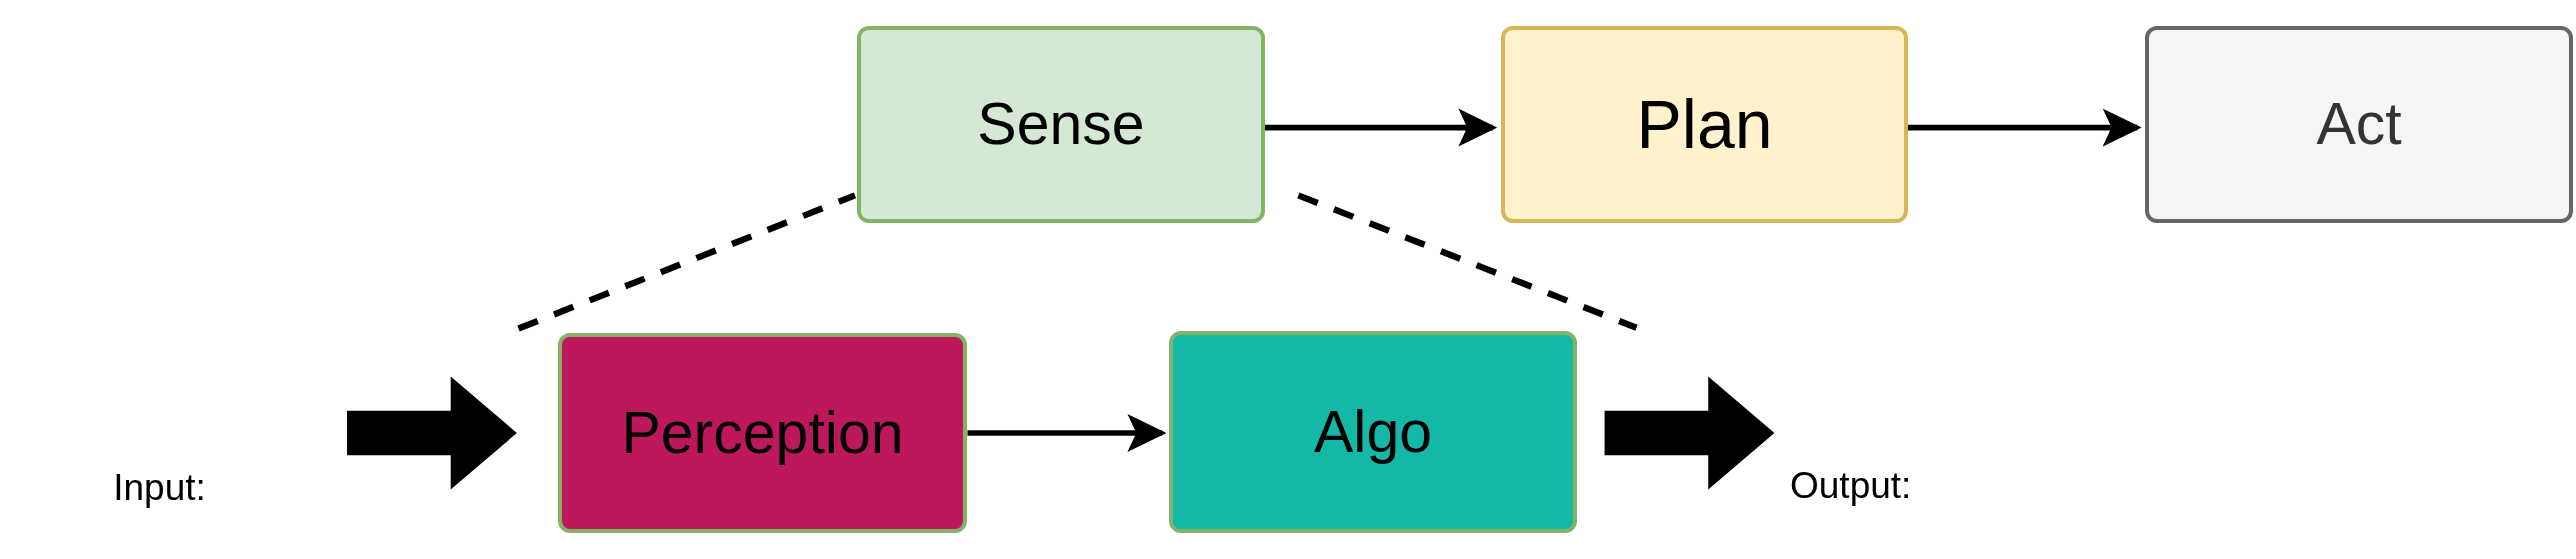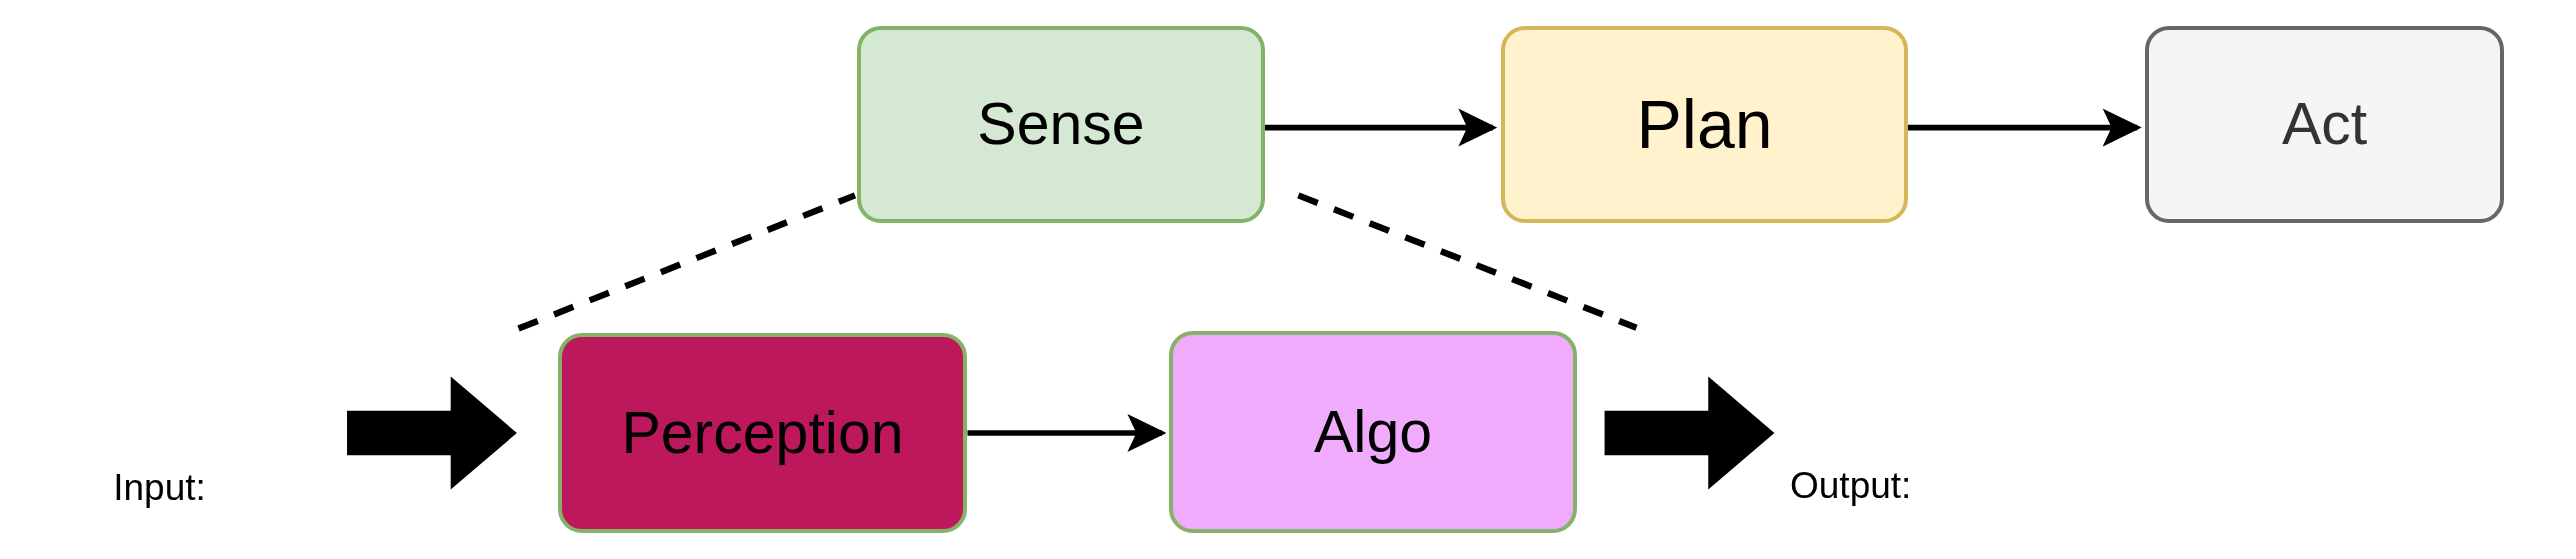--- a/index.html
+++ b/index.html
@@ -15,21 +15,21 @@
     width: 2576px;
     height: 559px;
     background: #ffffff;
     overflow: hidden;
   }
   .node {
     position: absolute;
     box-sizing: border-box;
     border-style: solid;
     border-width: 4px;
-    border-radius: 24px;
+    border-radius: 12px;
     display: flex;
     align-items: center;
     justify-content: center;
     text-align: center;
     line-height: 1.1;
     white-space: nowrap;
   }
   .node .node-label {
     display: block;
   }
@@ -43,36 +43,36 @@
     font-size: 59px;
   }
   #node-plan {
     left: 1501px; top: 26px; width: 407px; height: 197px;
     background: #fff2cc;
     border-color: #d6b656;
     color: #000000;
     font-size: 68px;
   }
   #node-act {
-    left: 2145px; top: 26px; width: 359px; height: 197px;
+    left: 2145px; top: 26px; width: 428px; height: 197px;
     background: #f5f5f5;
     border-color: #666666;
     color: #333333;
     font-size: 59px;
   }
   #node-perception {
     left: 558px; top: 333px; width: 409px; height: 200px;
     background: #be185d;
     border-color: #82b366;
     color: #000000;
     font-size: 59px;
   }
   #node-algo {
     left: 1169px; top: 331px; width: 408px; height: 202px;
-    background: #f0abfc;
+    background: #14b8a6;
     border-color: #82b366;
     color: #000000;
     font-size: 59px;
   }
 
   
   .annotation {
     position: absolute;
     font-size: 37px;
     color: #000000;

